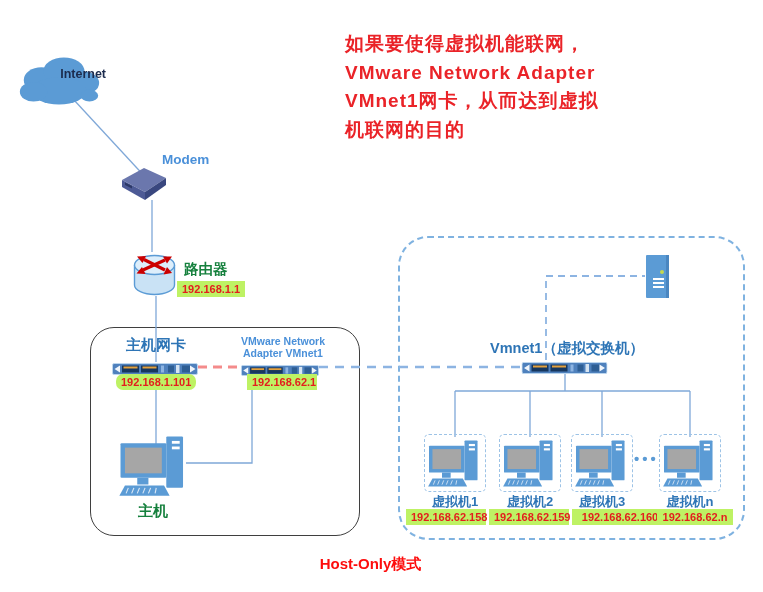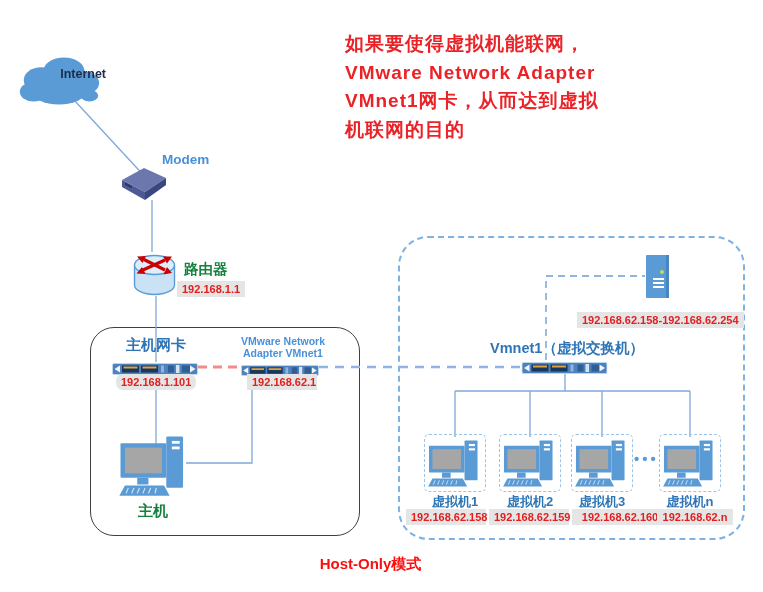--- a/index.html
+++ b/index.html
@@ -27,21 +27,21 @@
   
   .annotation { left:345px; top:30px; width:310px; z-index:2; }
   .annotation div {
     color:#ea2328; font-size:19px; line-height:28.5px; font-weight:600;
     letter-spacing:1px; white-space:nowrap;
   }
   
   .lbl-blue-bold { color:#2e75b6; font-weight:bold; z-index:2; white-space:nowrap; }
   .lbl-black-bold { color:#15803d; font-weight:bold; z-index:2; white-space:nowrap; }
   .badge {
-    background:#e5e5e5; color:#e31e1e; font-weight:bold; font-size:11px;
+    background:#bef264; color:#e31e1e; font-weight:bold; font-size:11px;
     padding:2px 5px 2px; z-index:3; white-space:nowrap; text-align:center;
   }
   .internet-label {
     left:0; top:17px; width:94px; text-align:right; color:#1b2b4d;
     font-weight:bold; font-size:12.5px; z-index:3;
   }
   .modem-label { left:162px; top:152px; color:#4a90d9; font-size:13.5px; }
   .router-label { left:184px; top:260px; font-size:14.5px; }
   .hostnic-label { left:126px; top:336px; font-size:15px; }
   .adapter-label {
@@ -201,21 +201,20 @@
   <div class="abs icon" style="left:646px; top:255px; width:23px; height:43px;">
     <svg width="23" height="43" viewBox="0 0 23 43">
       <rect x="0" y="0" width="23" height="43" rx="1" fill="#5b9bd5"></rect>
       <rect x="20" y="0" width="3" height="43" fill="#4a86c0"></rect>
       <circle cx="16" cy="17" r="2" fill="#c6d94f"></circle>
       <rect x="7" y="23" width="11" height="2" fill="#ffffff"></rect>
       <rect x="7" y="27" width="11" height="2" fill="#ffffff"></rect>
       <rect x="7" y="31" width="11" height="2" fill="#ffffff"></rect>
     </svg>
   </div>
-  <div class="abs badge" style="left:577px; top:312px;">192.168.62.158-192.168.62.254</div>
 
   <div class="abs lbl-blue-bold switch-label">Vmnet1（虚拟交换机）</div>
   <div class="abs icon" style="left:521px; top:360px; width:87px; height:12px;">
     <svg width="87" height="12" viewBox="0 0 86 12">
         <use href="#nicbar"></use>
       </svg>
   </div>
 
   <div class="abs vm-icon-box" style="left:424px; top:434px;">
     <svg width="56" height="52" viewBox="0 0 64 60">

